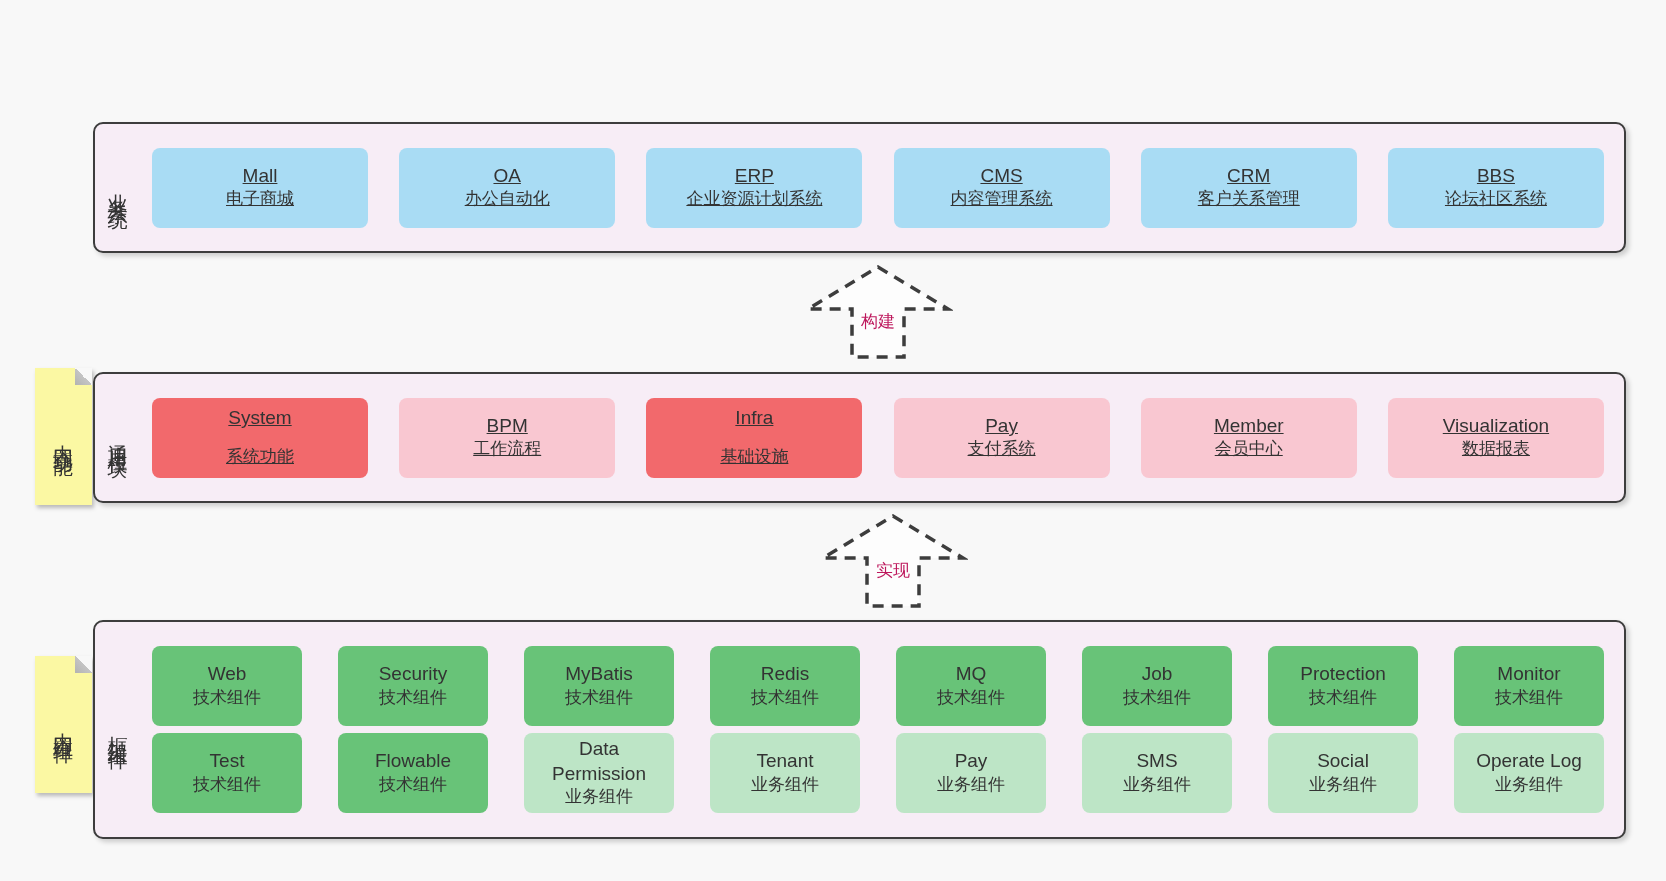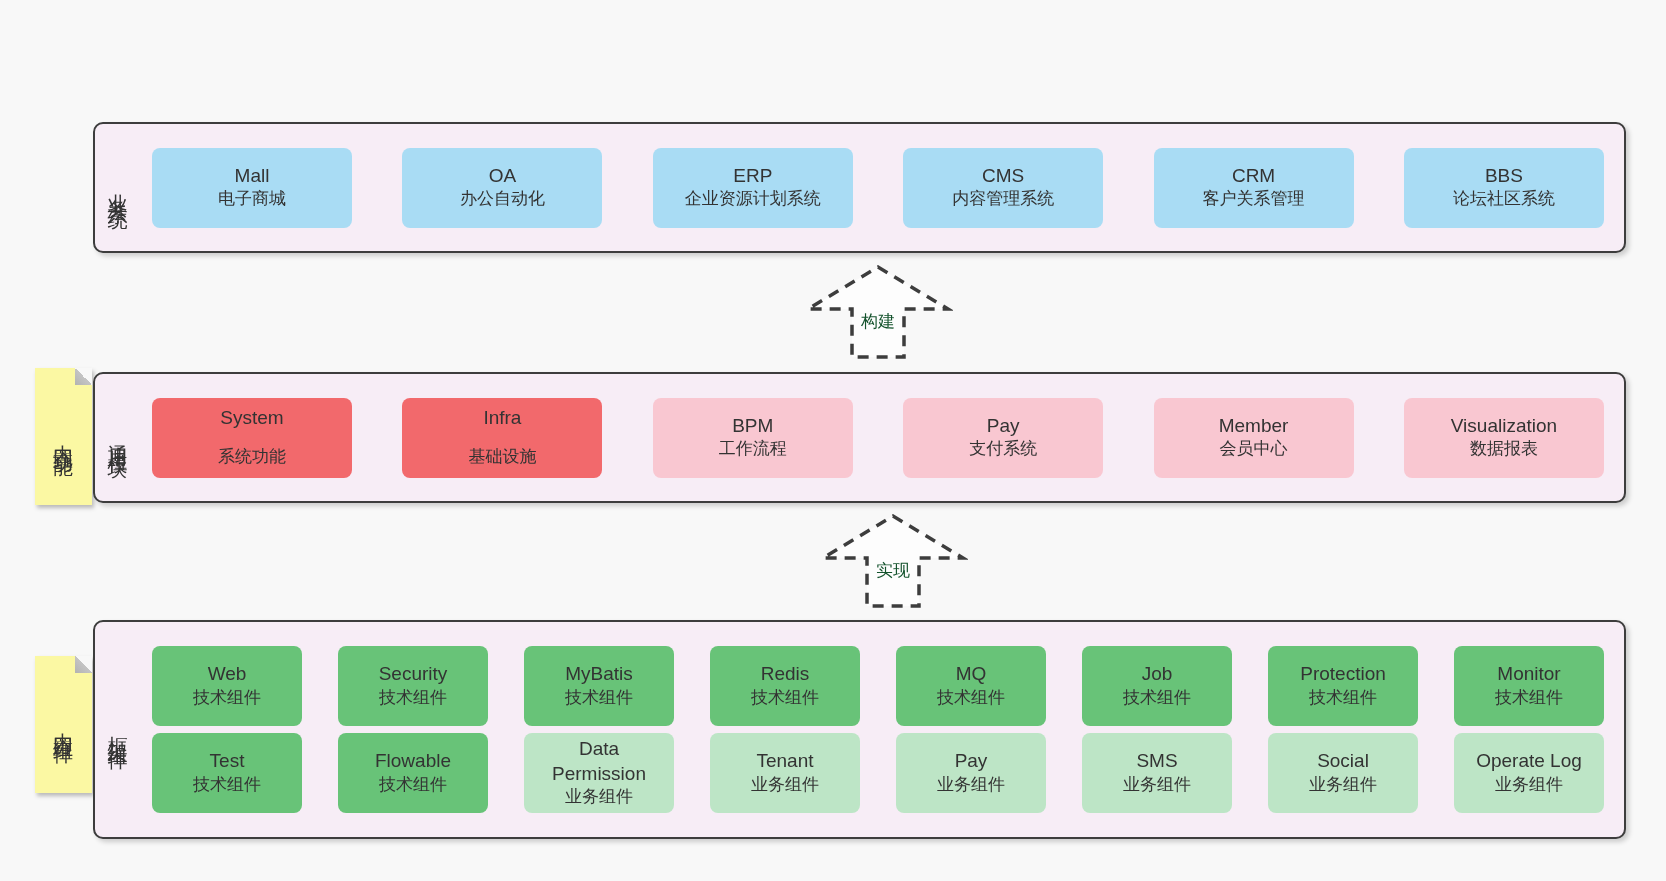--- a/index.html
+++ b/index.html
@@ -72,21 +72,21 @@
     border-radius: 8px;
     display: flex;
     flex-direction: column;
     align-items: center;
     justify-content: center;
     text-align: center;
     color: #333333;
     box-sizing: border-box;
     padding: 2px 8px;
   }
-  .w200 { width: 200px; }
+  .w200 { width: 216px; text-decoration: underline; }
   .w150 { width: 150px; }
   .box .t { font-size: 19px; line-height: 1.3; }
   .box .s { font-size: 17px; line-height: 1.35; }
   .blue  { background: #a9dcf4; }
   .red   { background: #f2696c; gap: 15px; }
   .pink  { background: #f9c7d1; }
   .green { background: #68c378; }
   .lgreen{ background: #bde5c6; }
 
   
@@ -113,21 +113,21 @@
   }
   .note .vtext { letter-spacing: 4px; }
 
   
   .arrow-svg { position: absolute; }
   .arrow-label {
     position: absolute;
     width: 60px;
     text-align: center;
     font-size: 17px;
-    color: #14532d;
+    color: #be185d;
   }
 </style>
 </head>
 <body>
 
 <div class="canvas">
 
   <div class="band band-1">
     <div class="vtext band-label">业务系统</div>
     <div class="band-content">
@@ -168,27 +168,27 @@
     <div class="vtext">内置功能</div>
   </div>
 
   <div class="band band-2">
     <div class="vtext band-label">通用模块</div>
     <div class="band-content">
       <div class="box red w200">
         <span class="t">System</span>
         <span class="s">系统功能</span>
       </div>
+      <div class="box pink w200">
+        <span class="t">BPM</span>
+        <span class="s">工作流程</span>
+      </div>
       <div class="box red w200">
         <span class="t">Infra</span>
         <span class="s">基础设施</span>
-      </div>
-      <div class="box pink w200">
-        <span class="t">BPM</span>
-        <span class="s">工作流程</span>
       </div>
       <div class="box pink w200">
         <span class="t">Pay</span>
         <span class="s">支付系统</span>
       </div>
       <div class="box pink w200">
         <span class="t">Member</span>
         <span class="s">会员中心</span>
       </div>
       <div class="box pink w200">

